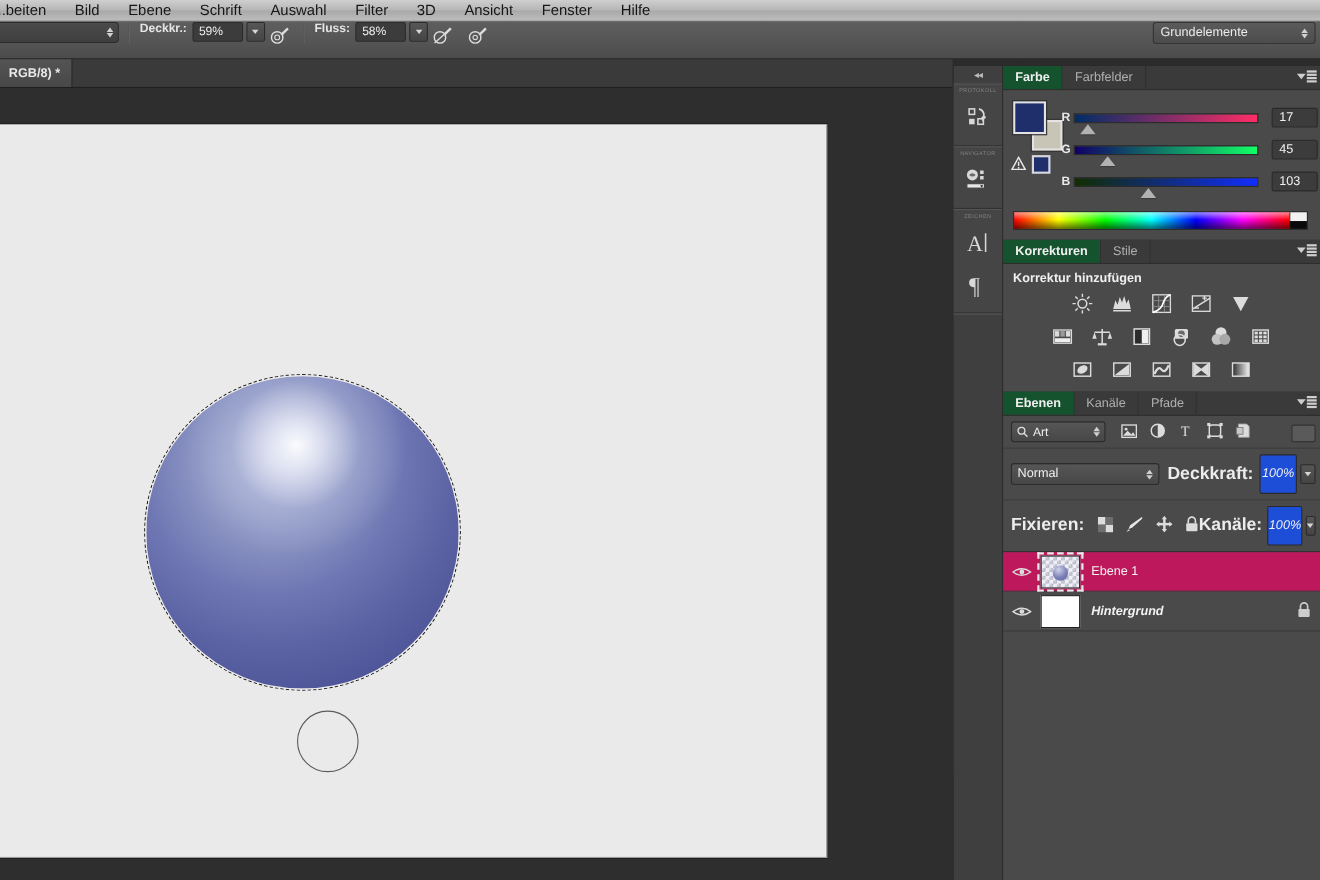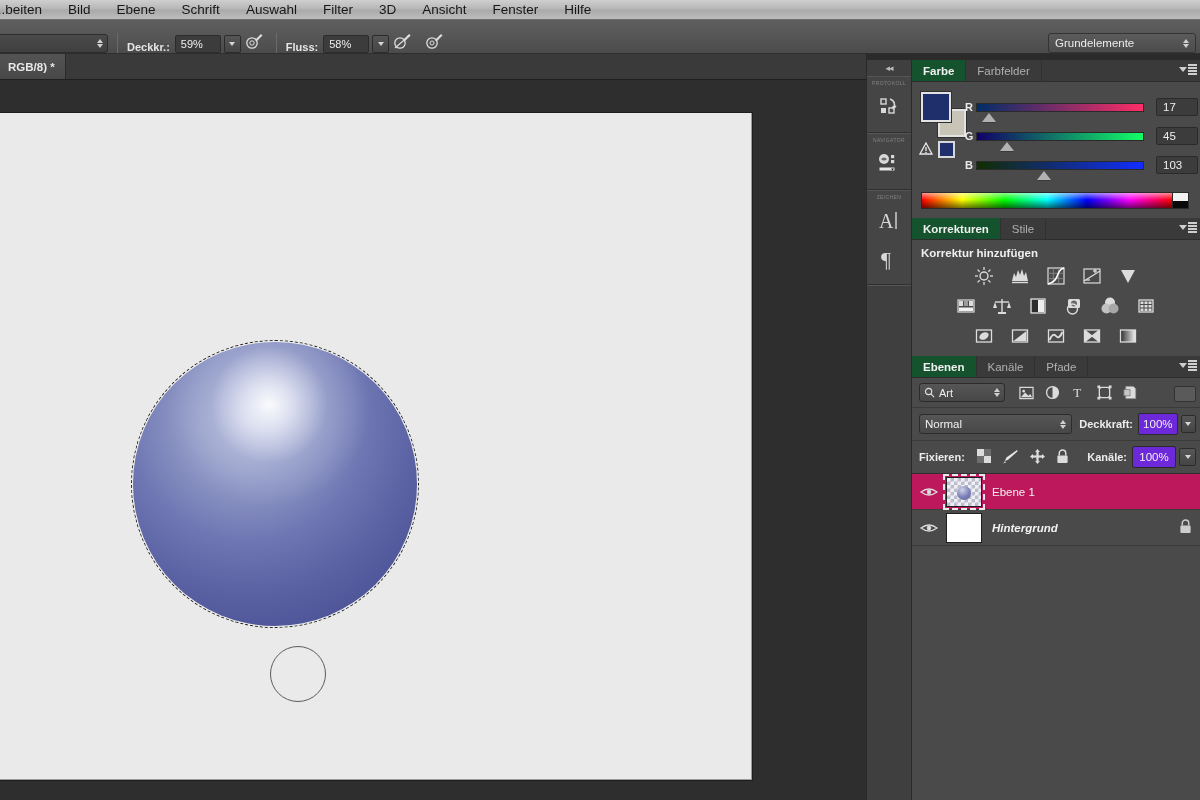--- a/index.html
+++ b/index.html
@@ -20,21 +20,21 @@
     padding-left:0px; overflow:hidden;
   }
   .menu-item{ padding:0 13px; line-height:20px; white-space:nowrap; cursor:default;}
   .menu-item:first-child{ padding-left:0; margin-left:-6px;}
 
   
   .optionsbar{
     position:absolute; left:0; top:20px; width:1200px; height:34px;
     background:linear-gradient(180deg,#5e5e5e 0%,#565656 50%,#4b4b4b 100%);
     border-bottom:1px solid #2e2e2e;
-    display:flex; align-items:flex-end; gap:0px;
+    display:flex; align-items:flex-start; gap:0px;
   }
   .ob-presetpicker{
     width:112px; height:19px; margin-left:-4px;
     background:linear-gradient(180deg,#4a4a4a,#3f3f3f);
     border:1px solid #2c2c2c; border-radius:3px;
     display:flex; align-items:center; justify-content:flex-end; padding-right:4px;
   }
   .stepper{ display:flex; flex-direction:column; gap:1px; }
   .stepper i{ width:0;height:0;border-left:3.5px solid transparent;border-right:3.5px solid transparent;}
   .stepper i.up{ border-bottom:4px solid #d0d0d0;}
@@ -197,24 +197,24 @@
                display:flex; align-items:center; gap:4px; padding:0 4px; color:#eee; font-size:11px;}
   .filter-icons{ display:flex; align-items:center; gap:11px; margin-left:14px; color:#dcdcdc;}
   .tog{ margin-left:auto; width:22px;height:16px; background:#5a5a5a; border:1px solid #333; border-radius:2px;}
 
   .lay-blend{ display:flex; align-items:center; gap:0; padding:5px 4px 5px 7px;
               background:#4a4a4a; border-bottom:1px solid #3b3b3b;}
   .blend-sel{ width:170px; height:20px; background:linear-gradient(180deg,#565656,#474747);
               border:1px solid #2c2c2c; border-radius:3px;
               display:flex; align-items:center; justify-content:space-between;
               padding:0 5px; color:#f0f0f0; font-size:11.5px;}
-  .lbl{ font-size:11px; font-weight:bold; color:#ececec; margin:0 5px 0 7px; white-space:nowrap;}
-  .val-field{ height:22px; width:44px; background:#6d28d9; border:1px solid #2a2a2a;
+  .lbl{ font-size:16px; font-weight:bold; color:#ececec; margin:0 5px 0 7px; white-space:nowrap;}
+  .val-field{ height:36px; width:44px; background:#1d4ed8; border:1px solid #2a2a2a;
               border-radius:2px; display:flex;align-items:center;justify-content:center;
-              color:#f0f0f0; font-size:11.5px;}
+              color:#f0f0f0; font-size:11.5px;font-style:italic;}
 
   .lay-lock{ display:flex; align-items:center; padding:5px 4px 5px 7px;
              background:#4a4a4a; border-bottom:1px solid #2f2f2f;}
   .lock-icons{ display:flex; align-items:center; gap:11px; margin-left:7px; color:#dedede;}
 
   .layer-row{ height:36px; display:flex; align-items:center; padding:0 8px 0 0;
               border-bottom:1px solid #3b3b3b; background:#4a4a4a; position:relative;}
   .layer-row.selected{ background:#be185d;}
   .eye{ width:34px; display:flex; align-items:center; justify-content:center; color:#dcdcdc;}
   .thumb{ width:36px;height:30px; border:1px solid #1f1f1f; background:#fff; margin-right:10px;}

